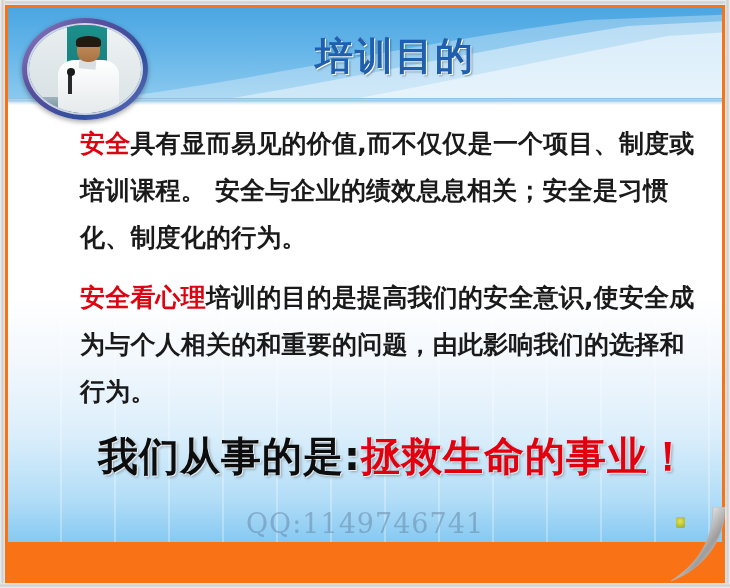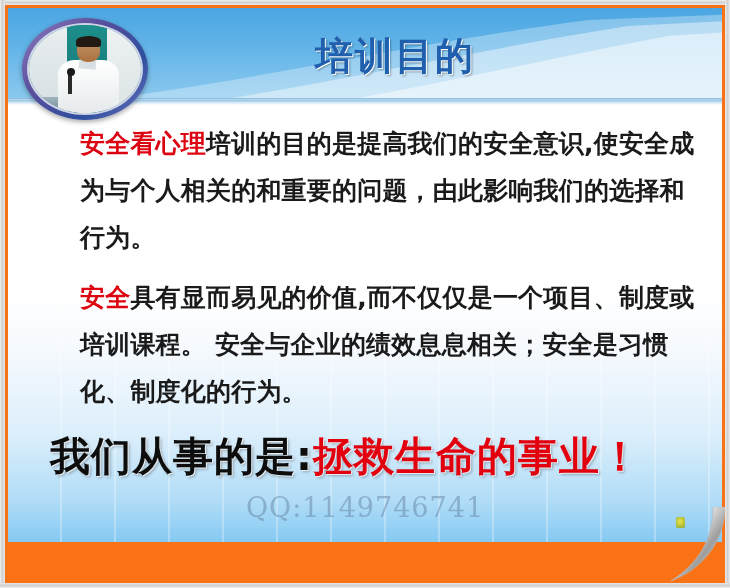--- a/index.html
+++ b/index.html
@@ -180,41 +180,41 @@
     letter-spacing: .2px;
   }
   .para .hl {
     color: #dd0412;
   }
   .headline {
     position: absolute;
     left: 0;
     top: 425px;
     width: 714px;
-    padding-left: 42px;
+    padding-left: 90px;
     box-sizing: border-box;
     font-family: "DejaVu Sans", "Liberation Sans", sans-serif;
     font-size: 40px;
     font-weight: bold;
     letter-spacing: 1px;
     line-height: 46px;
     color: #0d0d0d;
     text-shadow: 1px 1px 0 rgba(255,255,255,.75), 2px 2px 3px rgba(0,0,0,.28);
     z-index: 4;
     white-space: nowrap;
   }
   .headline .hl-red {
     color: #e2000f;
   }
 
   
   .watermark {
     position: absolute;
     left: 0;
-    top: 484px;
+    top: 500px;
     width: 714px;
     text-align: center;
     font-family: "DejaVu Serif", "Liberation Serif", serif;
     font-size: 27px;
     letter-spacing: 1px;
     color: rgba(98,128,158,.48);
     z-index: 4;
     user-select: none;
   }
   .corner-mark {
@@ -276,23 +276,23 @@
         <div class="ph-collar"></div>
         <div class="ph-head"></div>
         <div class="ph-hair"></div>
         <div class="ph-mic"></div>
         <div class="ph-micbulb"></div>
       </div>
     </div>
 
     <div class="body-text">
 
+      <p class="para"><span class="hl">安全</span><span>具有显而易见的价值,而不仅仅是一个项目、制度或培训课程。 安全与企业的绩效息息相关；安全是习惯化、制度化的行为。</span></p>
+
       <p class="para"><span class="hl">安全看心理</span><span>培训的目的是提高我们的安全意识,使安全成为与个人相关的和重要的问题，由此影响我们的选择和行为。</span></p>
-
-      <p class="para"><span class="hl">安全</span><span>具有显而易见的价值,而不仅仅是一个项目、制度或培训课程。 安全与企业的绩效息息相关；安全是习惯化、制度化的行为。</span></p>
 
     </div>
 
     <div class="headline"><span>我们从事的是:</span><span class="hl-red">拯救生命的事业！</span></div>
 
     <div class="watermark">QQ:1149746741</div>
 
     <div class="corner-mark"></div>
 
   </div>

